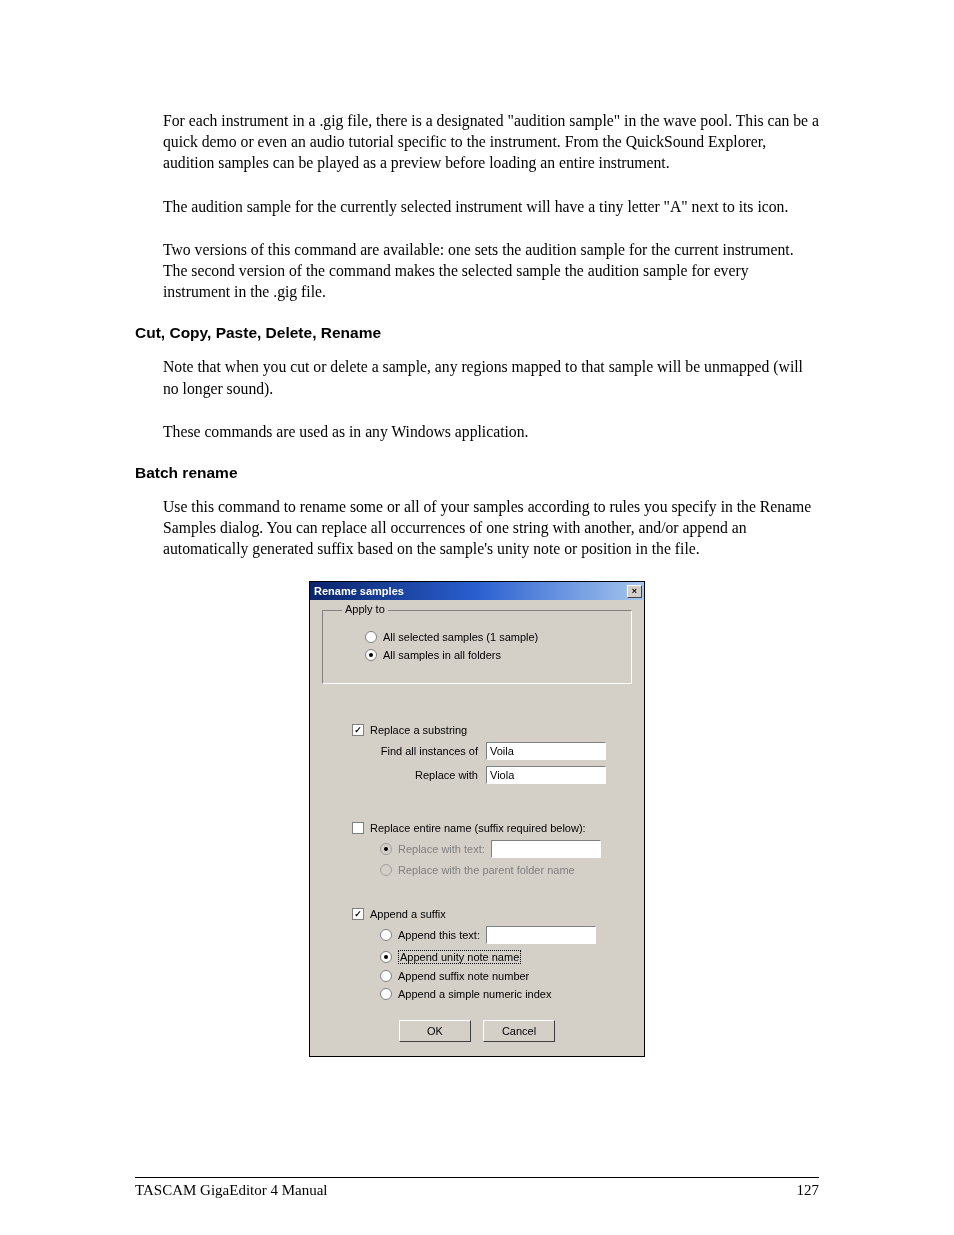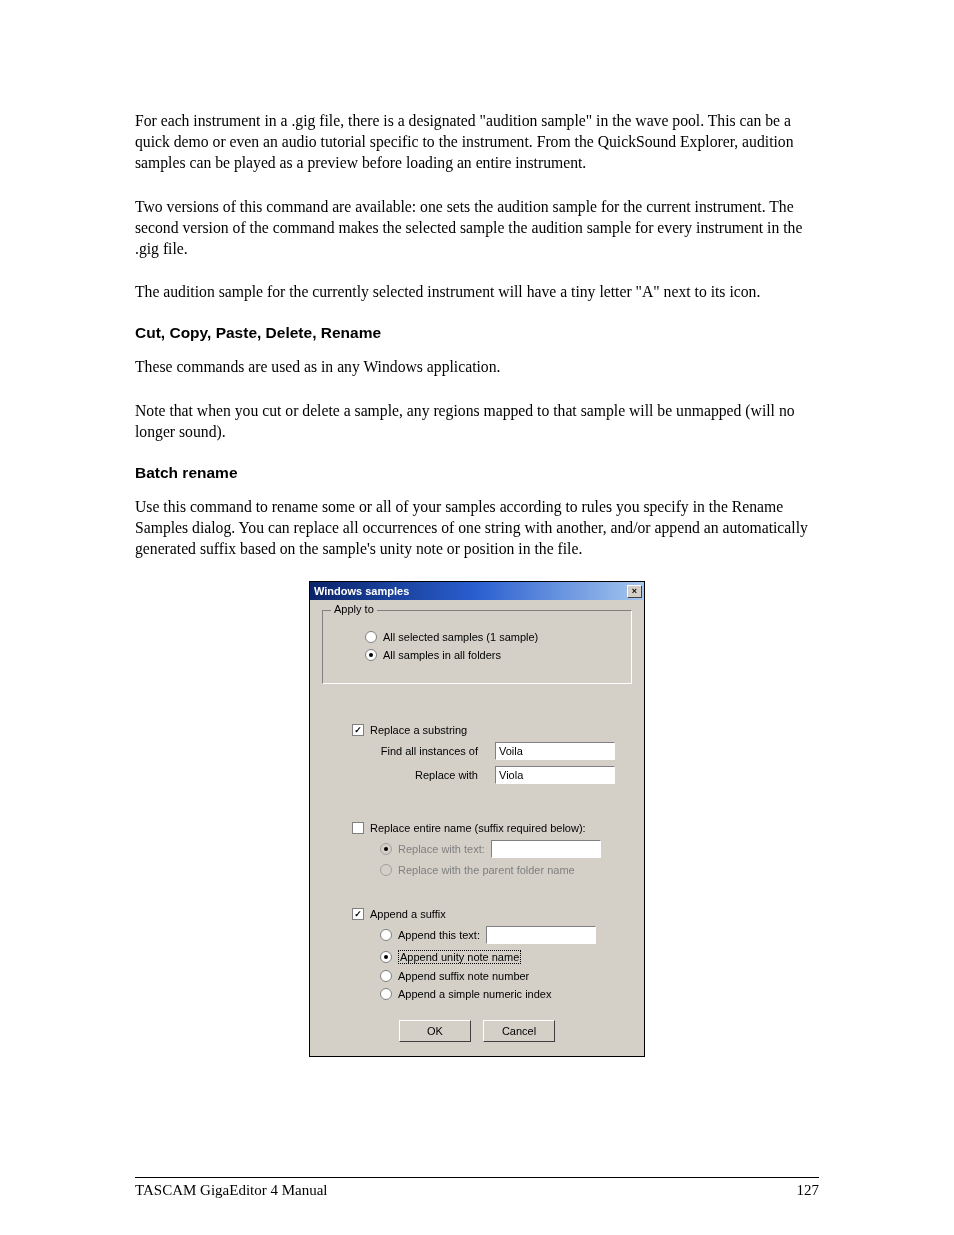--- a/index.html
+++ b/index.html
@@ -14,20 +14,21 @@
   .page {
     position: absolute;
     left: 135px;
     right: 135px;
     top: 110px;
   }
   .body-text {
     font-size: 15.7px;
     line-height: 1.35;
     margin-bottom: 22px;
+    margin-left: 28px;
   }
   .section-heading {
     font-family: Arial, Helvetica, sans-serif;
     font-weight: bold;
     font-size: 15.5px;
     margin-top: 14px;
     margin-bottom: 14px;
   }
 
   
@@ -69,21 +70,21 @@
   .groupbox {
     border: 1px solid #808080;
     border-right-color: #fff;
     border-bottom-color: #fff;
     padding: 14px 12px 16px 12px;
     position: relative;
     margin-bottom: 8px;
   }
   .groupbox-label {
     position: absolute;
-    top: -8px; left: 8px;
+    top: -8px; left: 19px;
     background: #d4d0c8;
     padding: 0 3px;
   }
 
   .option-row {
     display: flex;
     align-items: center;
     gap: 6px;
     margin: 6px 0 6px 30px;
   }
@@ -117,21 +118,21 @@
     flex: 0 0 auto;
     font-size: 9px;
     line-height: 9px;
     font-weight: bold;
   }
   .checkbox.checked::after { content: "✓"; }
 
   .field-row {
     display: flex;
     align-items: center;
-    gap: 17px;
+    gap: 8px;
     margin: 6px 0 6px 56px;
   }
   .field-label { text-align: right; min-width: 100px; }
   .text-input {
     border: 1px solid #808080;
     border-right-color: #fff;
     border-bottom-color: #fff;
     background: #fff;
     height: 18px;
     padding: 1px 3px;
@@ -188,33 +189,33 @@
     font-family: "Times New Roman", Times, serif;
     font-size: 15px;
   }
 </style>
 </head>
 <body>
 
 <div class="page">
 
   <p class="body-text">For each instrument in a .gig file, there is a designated "audition sample" in the wave pool.  This can be a quick demo or even an audio tutorial specific to the instrument.  From the QuickSound Explorer, audition samples can be played as a preview before loading an entire instrument.</p>
+  <p class="body-text">The audition sample for the currently selected instrument will have a tiny letter "A" next to its icon.</p>
   <p class="body-text">Two versions of this command are available: one sets the audition sample for the current instrument.  The second version of the command makes the selected sample the audition sample for every instrument in the .gig file.</p>
-  <p class="body-text">The audition sample for the currently selected instrument will have a tiny letter "A" next to its icon.</p>
 
   <h3 class="section-heading">Cut, Copy, Paste, Delete, Rename</h3>
+  <p class="body-text">Note that when you cut or delete a sample, any regions mapped to that sample will be unmapped (will no longer sound).</p>
   <p class="body-text">These commands are used as in any Windows application.</p>
-  <p class="body-text">Note that when you cut or delete a sample, any regions mapped to that sample will be unmapped (will no longer sound).</p>
 
   <h3 class="section-heading">Batch rename</h3>
   <p class="body-text">Use this command to rename some or all of your samples according to rules you specify in the Rename Samples dialog.  You can replace all occurrences of one string with another, and/or append an automatically generated suffix based on the sample's unity note or position in the file.</p>
 
   <div class="dialog">
     <div class="titlebar">
-      <span>Windows samples</span>
+      <span>Rename samples</span>
       <span class="titlebar-close">×</span>
     </div>
     <div class="dialog-body">
 
       <div class="groupbox">
         <span class="groupbox-label">Apply to</span>
         <div class="option-row top">
           <span class="radio"></span>
           <span>All selected samples (1 sample)</span>
         </div>

